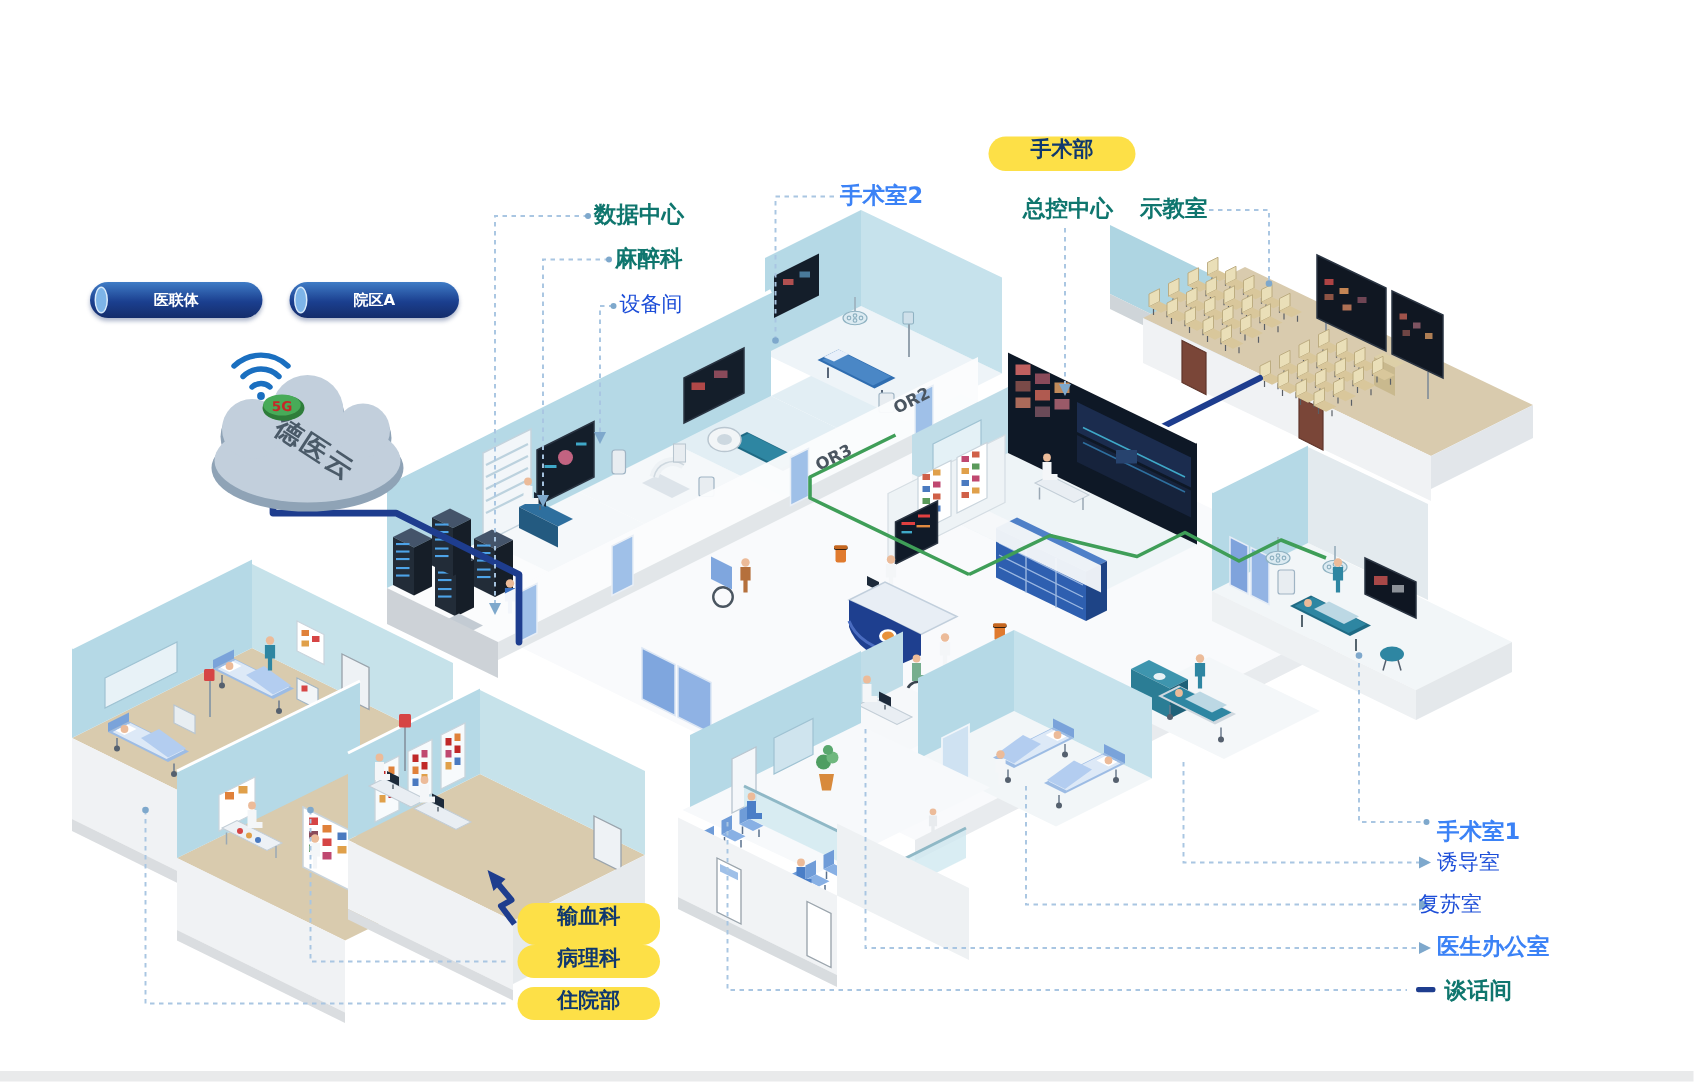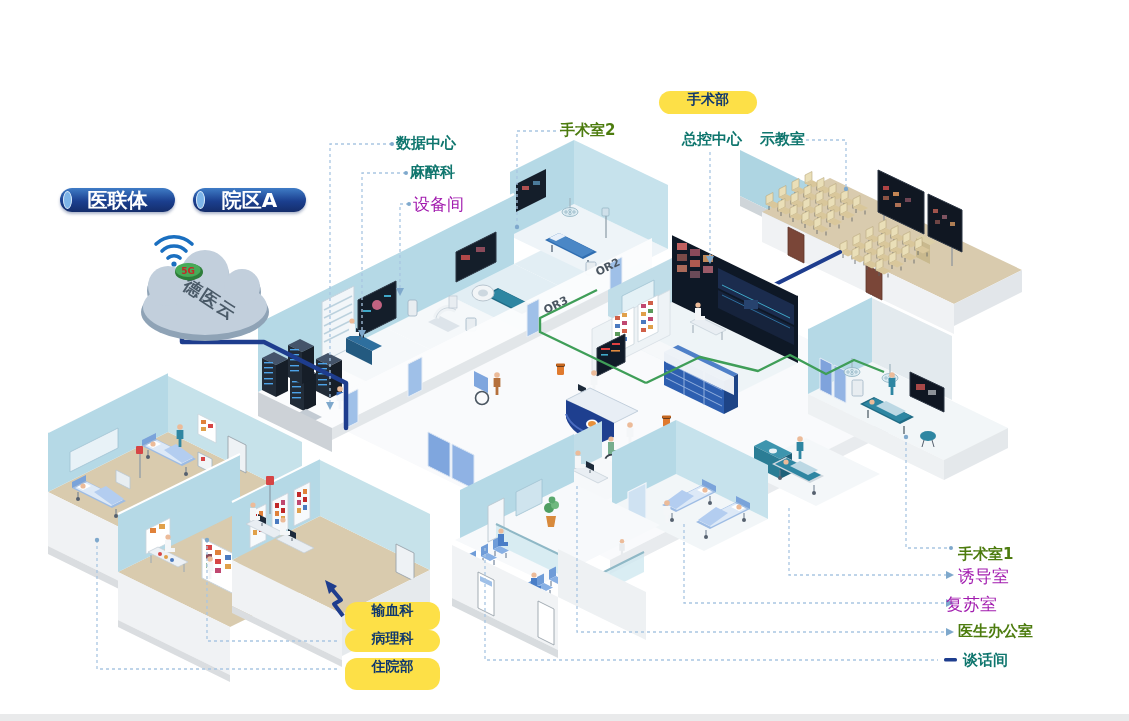--- a/index.html
+++ b/index.html
@@ -2,23 +2,23 @@
 <html><head>
 <meta charset="utf-8">
 <style>
   html,body{margin:0;padding:0}
   body{width:1129px;height:721px;position:relative;background:#ffffff;overflow:hidden;
        font-family:"DejaVu Sans","Liberation Sans",sans-serif}
   #stage{position:absolute;inset:0}
   svg{position:absolute;left:0;top:0}
   .lbl{position:absolute;white-space:nowrap;font-size:15px;font-weight:700;line-height:1}
   .lbl.red{color:#0f766e}
-  .lbl.dark{color:#4d7c0f}
-  .lbl.gray{color:#a21caf;font-weight:400;font-size:17px}
-  .pill-dark{position:absolute;height:24px;border-radius:13px;color:#fff;font-size:20px;font-weight:700;
+  .lbl.dark{color:#3b82f6}
+  .lbl.gray{color:#1d4ed8;font-weight:400;font-size:14px}
+  .pill-dark{position:absolute;height:24px;border-radius:13px;color:#fff;font-size:10px;font-weight:700;
        display:flex;align-items:center;justify-content:center;
        background:linear-gradient(180deg,#3f7cc6 0%,#1b3f8f 55%,#142d6b 100%);
        box-shadow:0 2px 3px rgba(20,45,107,.35);}
   .pill-dark .cap{position:absolute;left:3px;top:3px;width:9px;height:18px;border-radius:50%;
        background:#7db4e8;border:1px solid #d9ebfb;box-sizing:border-box}
   .pill-light{position:absolute;height:23px;border-radius:12px;color:#10386e;font-size:14px;font-weight:700;
        display:flex;align-items:flex-start;justify-content:center;background:#fde047}
   #bottom-bar{position:absolute;left:0;right:0;bottom:0;height:7px;background:#e9eaeb}
 </style>
 </head>
@@ -709,18 +709,18 @@
   <div class="lbl gray" style="left:946px;top:596px">复苏室</div>
   <div class="lbl dark" style="left:958px;top:624px">医生办公室</div>
   <div class="lbl red" style="left:963px;top:653px">谈话间</div>
 
   <div class="pill-light" style="left:345px;top:602px;width:95px;height:28px">
       <span>输血科</span>
     </div>
   <div class="pill-light" style="left:345px;top:630px;width:95px;height:22px">
       <span>病理科</span>
     </div>
-  <div class="pill-light" style="left:345px;top:658px;width:95px;height:32px">
+  <div class="pill-light" style="left:345px;top:658px;width:95px;height:22px">
       <span>住院部</span>
     </div>
 
   <div id="bottom-bar"></div>
 </div>
 
 </body></html>

